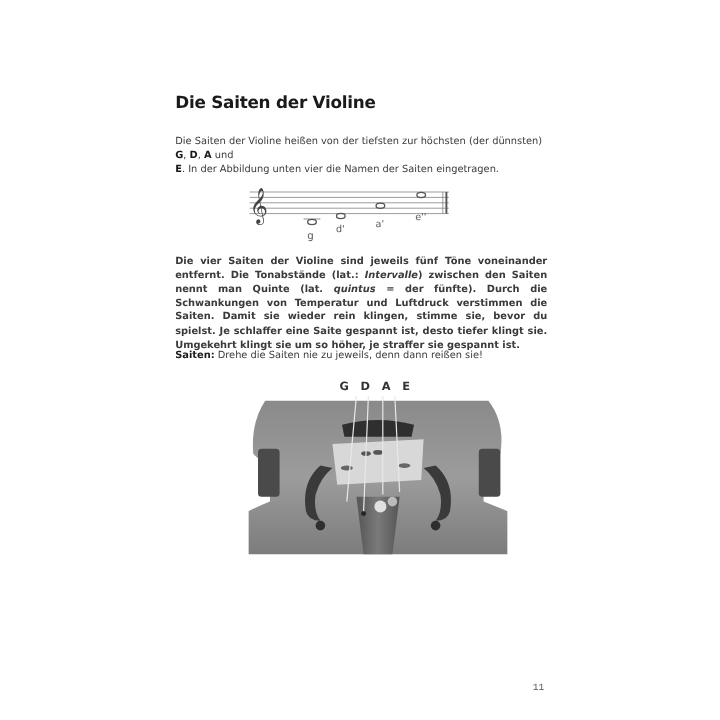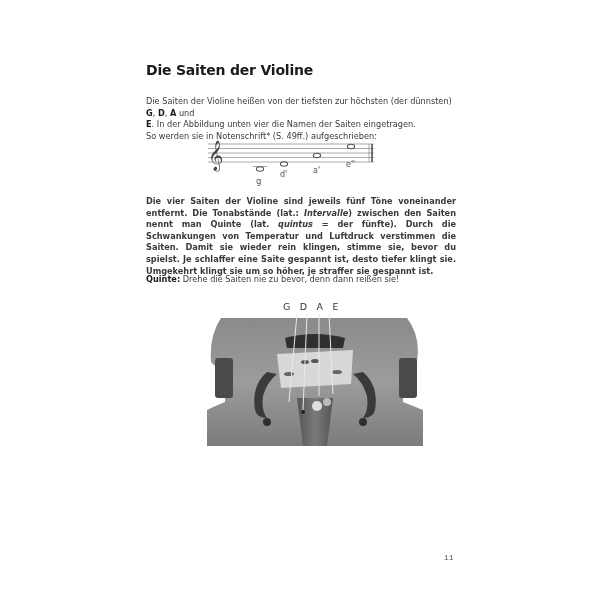--- a/index.html
+++ b/index.html
@@ -1,53 +1,52 @@
 <!DOCTYPE html>
 <html><head>
 <meta charset="utf-8">
 <style>
   html, body { margin: 0; padding: 0; }
   body {
     width: 600px; height: 600px; background: #ffffff; position: relative; overflow: hidden;
     font-family: "DejaVu Sans", sans-serif; color: #333333;
   }
-  .page { position: absolute; left: 0; top: 0; width: 600px; height: 532px; }
+  .page { position: absolute; left: 0; top: 16px; width: 600px; height: 532px; }
   .title {
     position: absolute; left: 146px; top: 62px;
     font-size: 14px; font-weight: bold; color: #1a1a1a; letter-spacing: -0.2px;
   }
   .para {
     position: absolute; left: 146px; font-size: 8.2px; line-height: 11.6px; color: #3a3a3a;
     width: 310px;
   }
   .p1 { top: 96px; }
   .p2 { top: 196px; text-align: justify; width: 310px; font-weight: bold; }
   .p3 { top: 274px; }
   .para b { color: #1a1a1a; }
   .staff-wrap { position: absolute; left: 200px; top: 136px; width: 180px; height: 54px; }
   .gdae {
     position: absolute; left: 283px; top: 301px;
-    font-size: 9.5px; font-weight: normal; color: #333; letter-spacing: 3.2px;
+    font-size: 9.5px; font-weight: bold; color: #333; letter-spacing: 3.2px;
   }
   .photo { position: absolute; left: 207px; top: 314px; width: 216px; height: 132px; }
   .page-number {
     position: absolute; left: 444px; top: 553px; font-size: 8px; color: #555; font-family: Liberation Mono, monospace;
   }
 </style>
 </head>
 <body>
 
 <div class="page">
 
   <div class="title">Die Saiten der Violine</div>
 
   <div class="para p1">
     <span>Die Saiten der Violine heißen von der tiefsten zur höchsten (der dünnsten) </span><b>G</b><span>, </span><b>D</b><span>, </span><b>A</b><span> und</span><br>
     <b>E</b><span>. In der Abbildung unten vier die Namen der Saiten eingetragen.</span><br>
-    <span>So werden sie in Notenschrift* (S. 49ff.) aufgeschrieben:</span>
   </div>
 
   <div class="staff-wrap">
     <svg width="180" height="54" viewBox="0 0 180 54">
       <g stroke="#888" stroke-width="0.7">
         <line x1="8" y1="8" x2="174" y2="8"></line>
         <line x1="8" y1="12.5" x2="174" y2="12.5"></line>
         <line x1="8" y1="17" x2="174" y2="17"></line>
         <line x1="8" y1="21.5" x2="174" y2="21.5"></line>
         <line x1="8" y1="26" x2="174" y2="26"></line>
@@ -64,21 +63,21 @@
       <ellipse cx="151" cy="10.5" rx="3.6" ry="2.2" fill="none" stroke="#555" stroke-width="1.1"></ellipse>
     </svg>
     <span style="position:absolute;left:56px;top:40px;font-size:8.5px;color:#555">g</span>
     <span style="position:absolute;left:80px;top:34px;font-size:8px;color:#555">d'</span>
     <span style="position:absolute;left:113px;top:30px;font-size:8px;color:#555">a'</span>
     <span style="position:absolute;left:146px;top:24px;font-size:8px;color:#555">e''</span>
   </div>
 
   <div class="para p2"><span>Die vier Saiten der Violine sind jeweils fünf Töne voneinander entfernt. Die Tonabstände (lat.: </span><i>Intervalle</i><span>) zwischen den Saiten nennt man Quinte (lat. </span><i>quintus</i><span> = der fünfte). Durch die Schwankungen von Temperatur und Luftdruck verstimmen die Saiten. Damit sie wieder rein klingen, stimme sie, bevor du spielst. Je schlaffer eine Saite gespannt ist, desto tiefer klingt sie. Umgekehrt klingt sie um so höher, je straffer sie gespannt ist.</span></div>
 
-  <div class="para p3"><b>Quinte:</b><span> Drehe die Saiten nie zu bevor, denn dann reißen sie!</span></div>
+  <div class="para p3"><b>Saiten:</b><span> Drehe die Saiten nie zu jeweils, denn dann reißen sie!</span></div>
 
   <div class="gdae">G D A E</div>
 
   <div class="photo">
     <svg width="216" height="132" viewBox="0 0 216 132">
       <defs>
         <linearGradient id="bodyg" x1="0" y1="0" x2="0" y2="1">
           <stop offset="0" stop-color="#8a8a8a"></stop>
           <stop offset="0.5" stop-color="#9c9c9c"></stop>
           <stop offset="1" stop-color="#7c7c7c"></stop>

